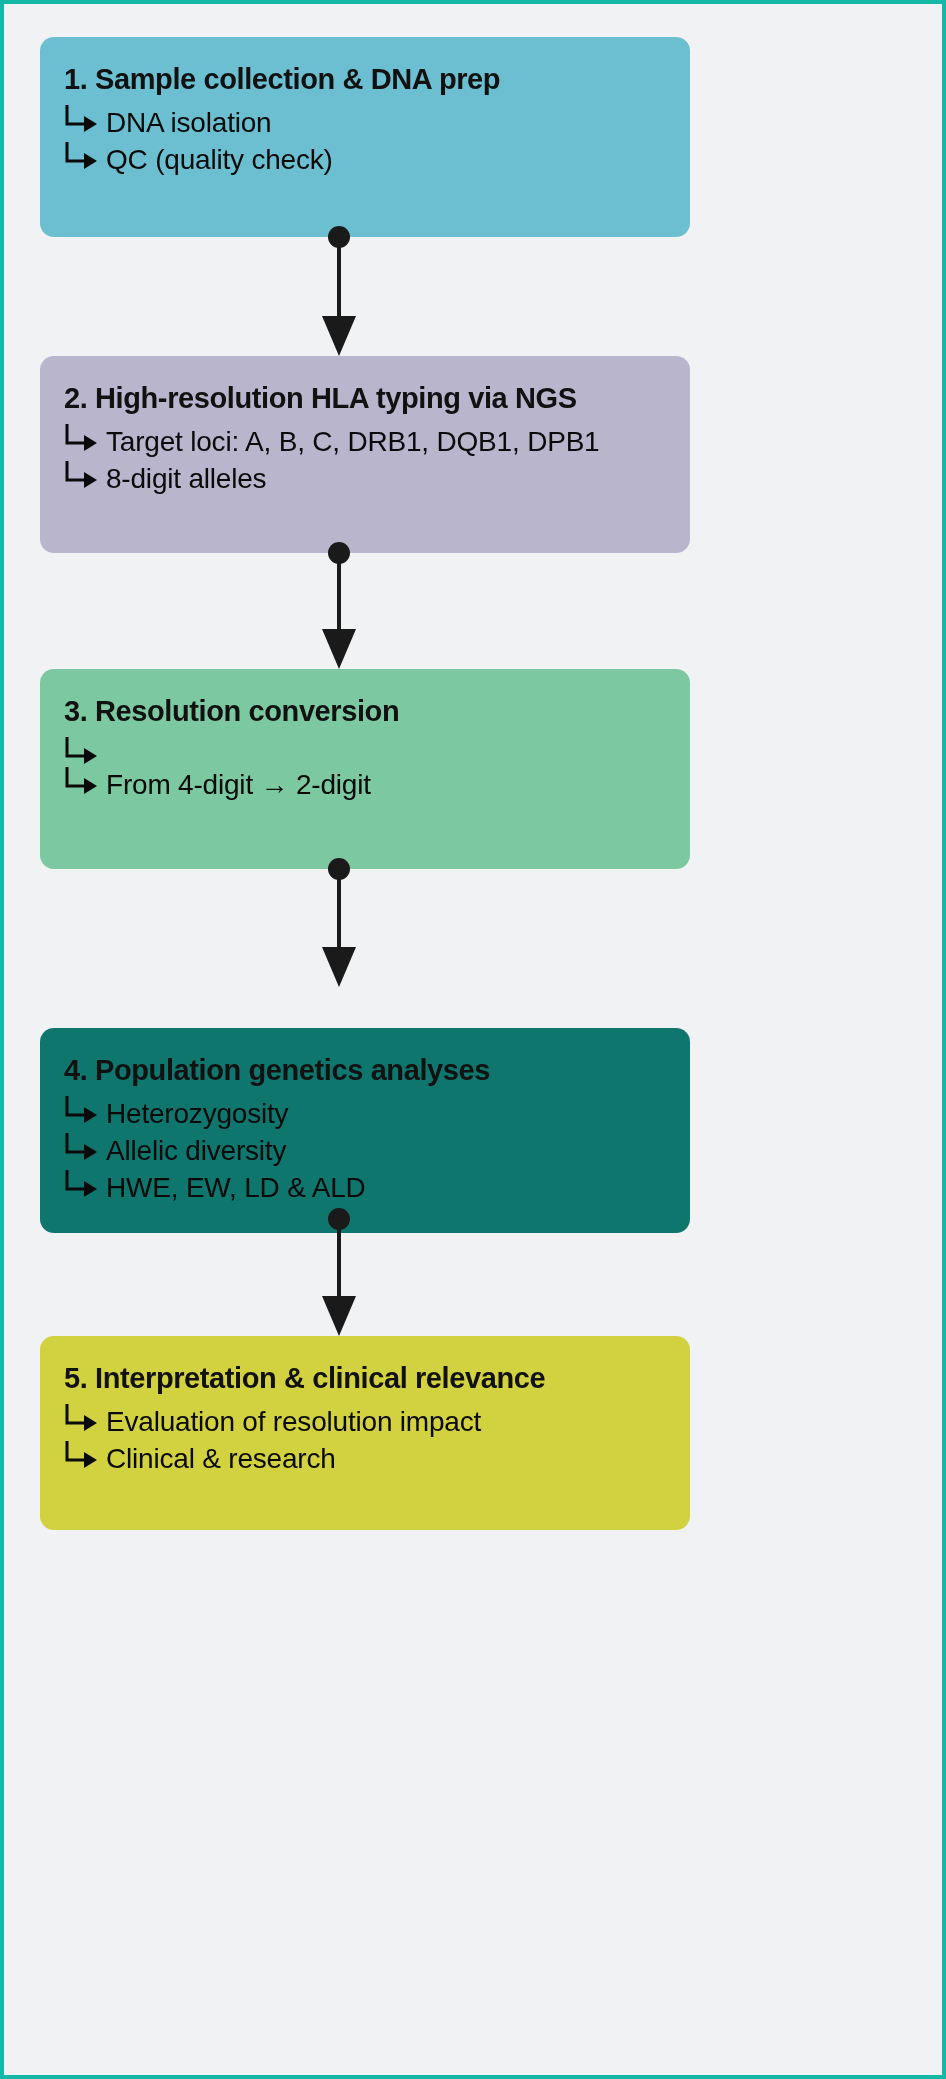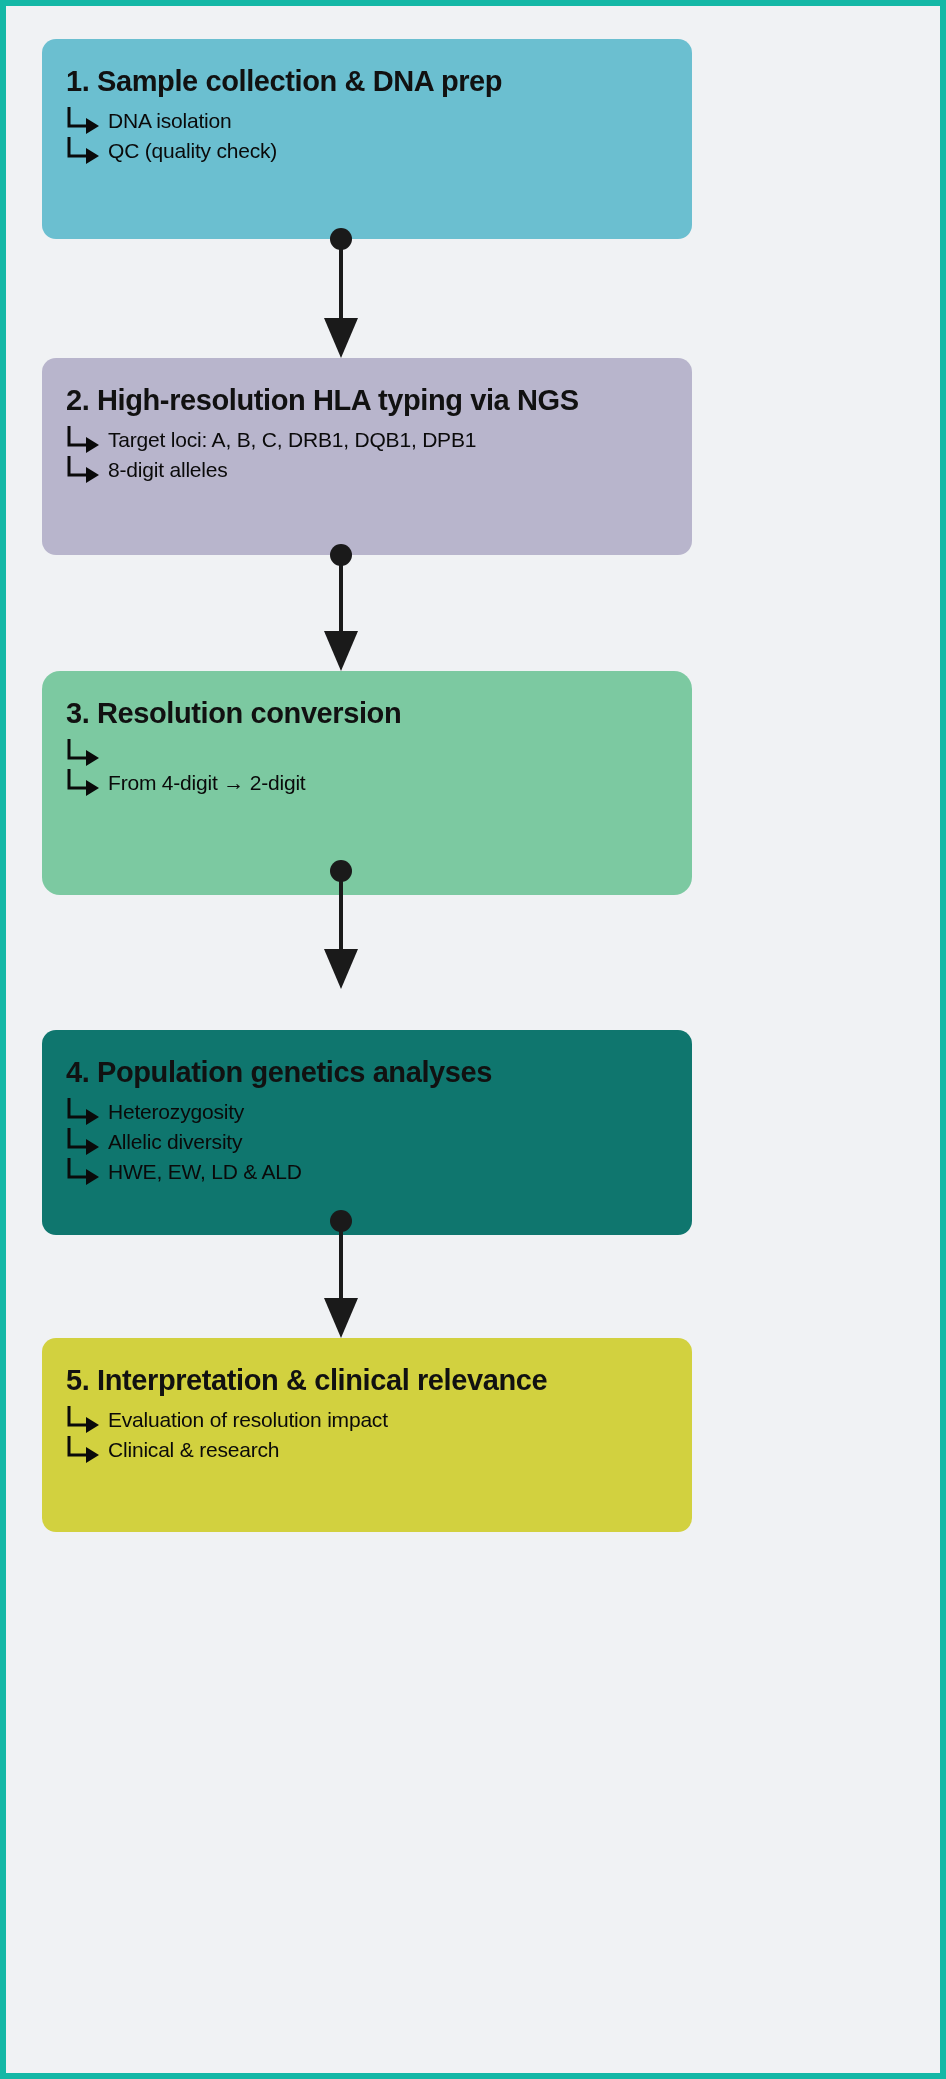--- a/index.html
+++ b/index.html
@@ -9,21 +9,21 @@
   }
   body {
     font-family: "Liberation Sans", "DejaVu Sans", sans-serif;
   }
   #canvas {
     position: relative;
     width: 946px;
     height: 2079px;
     background: #f0f2f4;
     box-sizing: border-box;
-    border: 6px solid #14b8a6;
+    border: 4px solid #14b8a6;
     overflow: hidden;
   }
   .flow {
     position: absolute;
     left: 36px;
     top: 0;
     width: 650px;
     height: 100%;
   }
   .node {
@@ -45,21 +45,21 @@
     margin-bottom: 10px;
   }
   .sub-list {
     margin: 0;
     padding: 0;
     list-style: none;
   }
   .sub-item {
     display: flex;
     align-items: flex-start;
-    font-size: 21px;
+    font-size: 28px;
     line-height: 1.32;
     color: #0a0a0a;
     white-space: nowrap;
   }
   .sub-glyph {
     flex: 0 0 auto;
     width: 42px;
     position: relative;
     top: -1px;
   }
@@ -140,21 +140,21 @@
           </li>
         </ul>
       </div>
       <div class="connector" style="top: 549px; height: 116px;">
         <svg viewBox="0 0 650 116" preserveAspectRatio="none">
           <circle cx="299" cy="0" r="11" fill="#1a1a1a"></circle>
           <line x1="299" y1="0" x2="299" y2="76" stroke="#1a1a1a" stroke-width="4"></line>
           <path d="M282 76 L316 76 L299 116 Z" fill="#1a1a1a"></path>
         </svg>
       </div>
-      <div class="node" style="top: 665px; height: 224px; background: rgb(124, 201, 161); border-radius: 18px;">
+      <div class="node" style="top: 665px; height: 200px; background: rgb(124, 201, 161);">
         <div class="node-title">3. Resolution conversion</div>
         <ul class="sub-list">
           <li class="sub-item">
             <span class="sub-glyph">
               <svg width="36" height="30" viewBox="0 0 36 30">
                 <path d="M3 1 L3 20 L22 20" fill="none" stroke="#0a0a0a" stroke-width="3"></path>
                 <path d="M20 12 L33 20 L20 28 Z" fill="#0a0a0a"></path>
               </svg>
             </span>
           </li>

